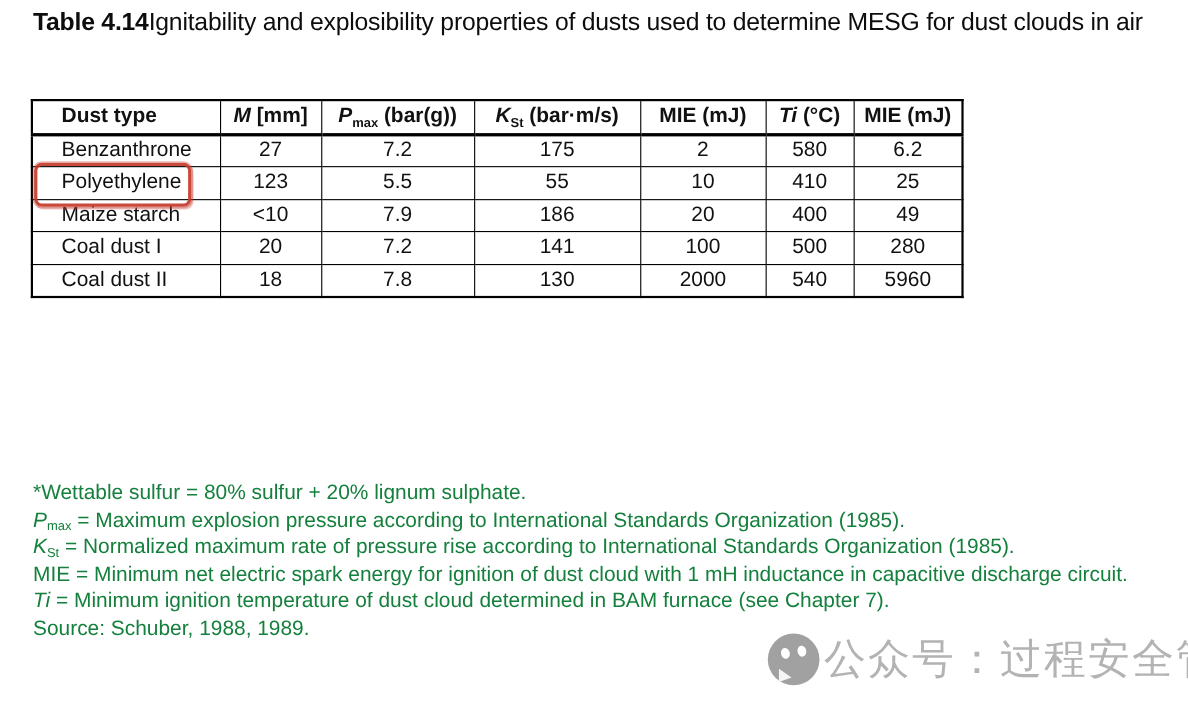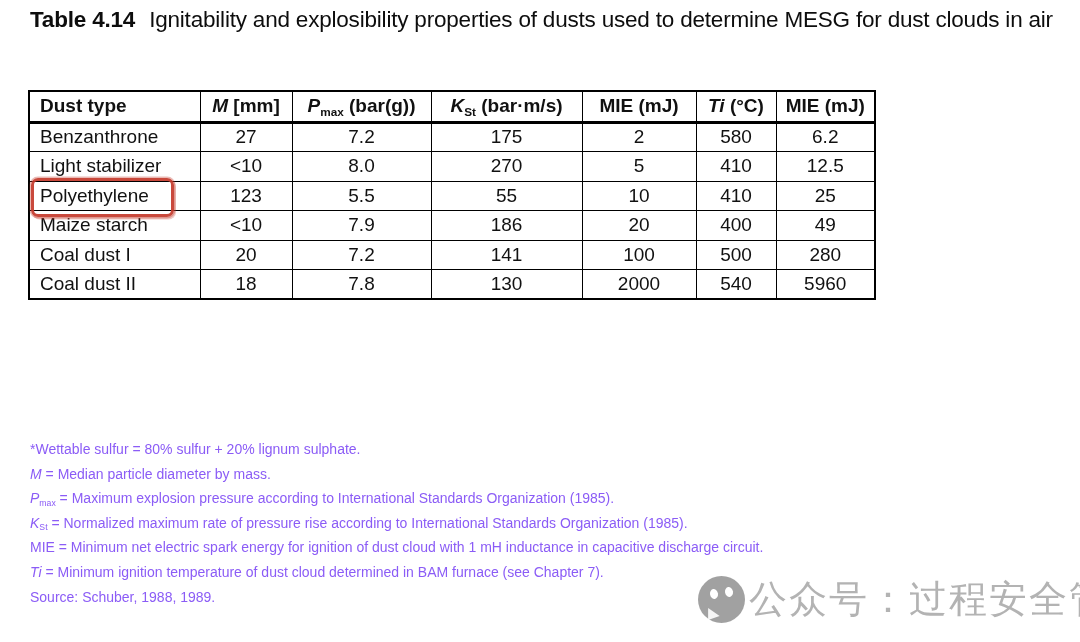--- a/index.html
+++ b/index.html
@@ -12,40 +12,40 @@
     color: #111111;
   }
   
   .caption {
     position: absolute;
     left: 30px; top: 6px; width: 1030px;
     font-size: 22.5px; line-height: 28px;
     color: #0d0d0d;
     letter-spacing: -0.2px;
   }
-  .caption .cap-label { font-weight: bold; margin-right: 14px; }
+  .caption .cap-label { font-weight: bold; }
   
   .tbl-wrap { position: absolute; left: 28px; top: 90px; }
   table {
     border-collapse: collapse;
     table-layout: fixed;
     width: 846px;
     border: 2.5px solid #000;
   }
   th, td {
     border: 1.5px solid #000;
     font-size: 19px;
     text-align: center;
     padding: 0 4px;
     white-space: nowrap;
     overflow: visible;
   }
   thead th { height: 31px; font-weight: bold; border-bottom: 3px solid #000; }
   tbody td { height: 29.5px; }
-  th:nth-child(1), td:nth-child(1) { width: 171px; text-align: left; padding-left: 10px; }
+  th:nth-child(1), td:nth-child(1) { width: 171px; text-align: left; padding-left: 26px; }
   th:nth-child(2), td:nth-child(2) { width: 92px; }
   th:nth-child(3), td:nth-child(3) { width: 139px; }
   th:nth-child(4), td:nth-child(4) { width: 151px; }
   th:nth-child(5), td:nth-child(5) { width: 114px; }
   th:nth-child(6), td:nth-child(6) { width: 80px; }
   th:nth-child(7), td:nth-child(7) { width: 99px; }
   th i, .fnote i { font-style: italic; }
   sub {
     font-size: 0.62em;
     vertical-align: baseline;
@@ -58,22 +58,22 @@
     left: 1px; top: -4px; bottom: -7px; right: 26px;
     border: 3.5px solid rgba(196, 57, 43, 0.92);
     border-radius: 7px;
     box-shadow: 0 0 0 1.5px rgba(196,57,43,0.35), 1.5px 2px 0 0.5px rgba(196,57,43,0.28);
     pointer-events: none;
   }
   
   .fnotes {
     position: absolute;
     left: 30px; top: 437px; width: 1044px;
-    font-size: 14px; line-height: 24.6px;
-    color: #8b5cf6;
+    font-size: 19px; line-height: 24.6px;
+    color: #15803d;
   }
   .fnote { margin: 0; }
   
   .watermark {
     position: absolute;
     left: 698px; top: 574px;
     display: flex; align-items: center;
     pointer-events: none;
     z-index: 5;
   }
@@ -137,29 +137,20 @@
         <tr>
           <td>Benzanthrone</td>
           <td>27</td>
           <td>7.2</td>
           <td>175</td>
           <td>2</td>
           <td>580</td>
           <td>6.2</td>
         </tr>
         <tr>
-          <td>Light stabilizer</td>
-          <td>&lt;10</td>
-          <td>8.0</td>
-          <td>270</td>
-          <td>5</td>
-          <td>410</td>
-          <td>12.5</td>
-        </tr>
-        <tr>
           <td class="hl-cell"><span class="red-box"></span>Polyethylene</td>
           <td>123</td>
           <td>5.5</td>
           <td>55</td>
           <td>10</td>
           <td>410</td>
           <td>25</td>
         </tr>
         <tr>
           <td>Maize starch</td>
@@ -187,21 +178,20 @@
           <td>2000</td>
           <td>540</td>
           <td>5960</td>
         </tr>
       </tbody>
   </table>
 </div>
 
 <div class="fnotes">
     <p class="fnote">*Wettable sulfur = 80% sulfur + 20% lignum sulphate.</p>
-    <p class="fnote"><i>M</i> = Median particle diameter by mass.</p>
     <p class="fnote"><i>P</i><sub>max</sub> = Maximum explosion pressure according to International Standards Organization (1985).</p>
     <p class="fnote"><i>K</i><sub>St</sub> = Normalized maximum rate of pressure rise according to International Standards Organization (1985).</p>
     <p class="fnote"><span>MIE</span> = Minimum net electric spark energy for ignition of dust cloud with 1 mH inductance in capacitive discharge circuit.</p>
     <p class="fnote"><i>Ti</i> = Minimum ignition temperature of dust cloud determined in BAM furnace (see Chapter 7).</p>
     <p class="fnote">Source: Schuber, 1988, 1989.</p>
   </div>
 
 <div class="watermark">
   <div class="wm-logo">
     <span class="eye eye-left"></span>

